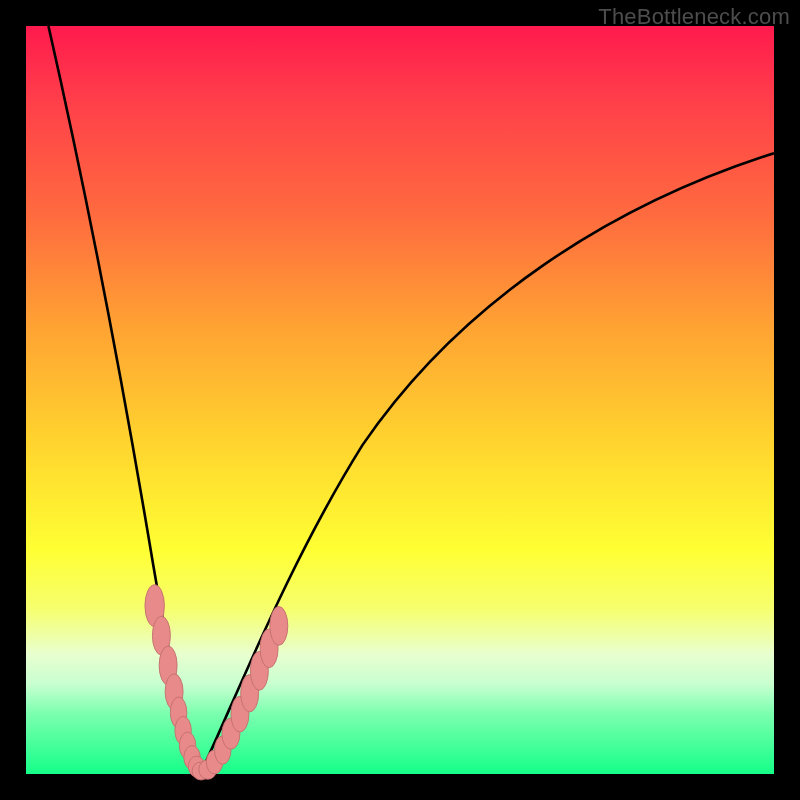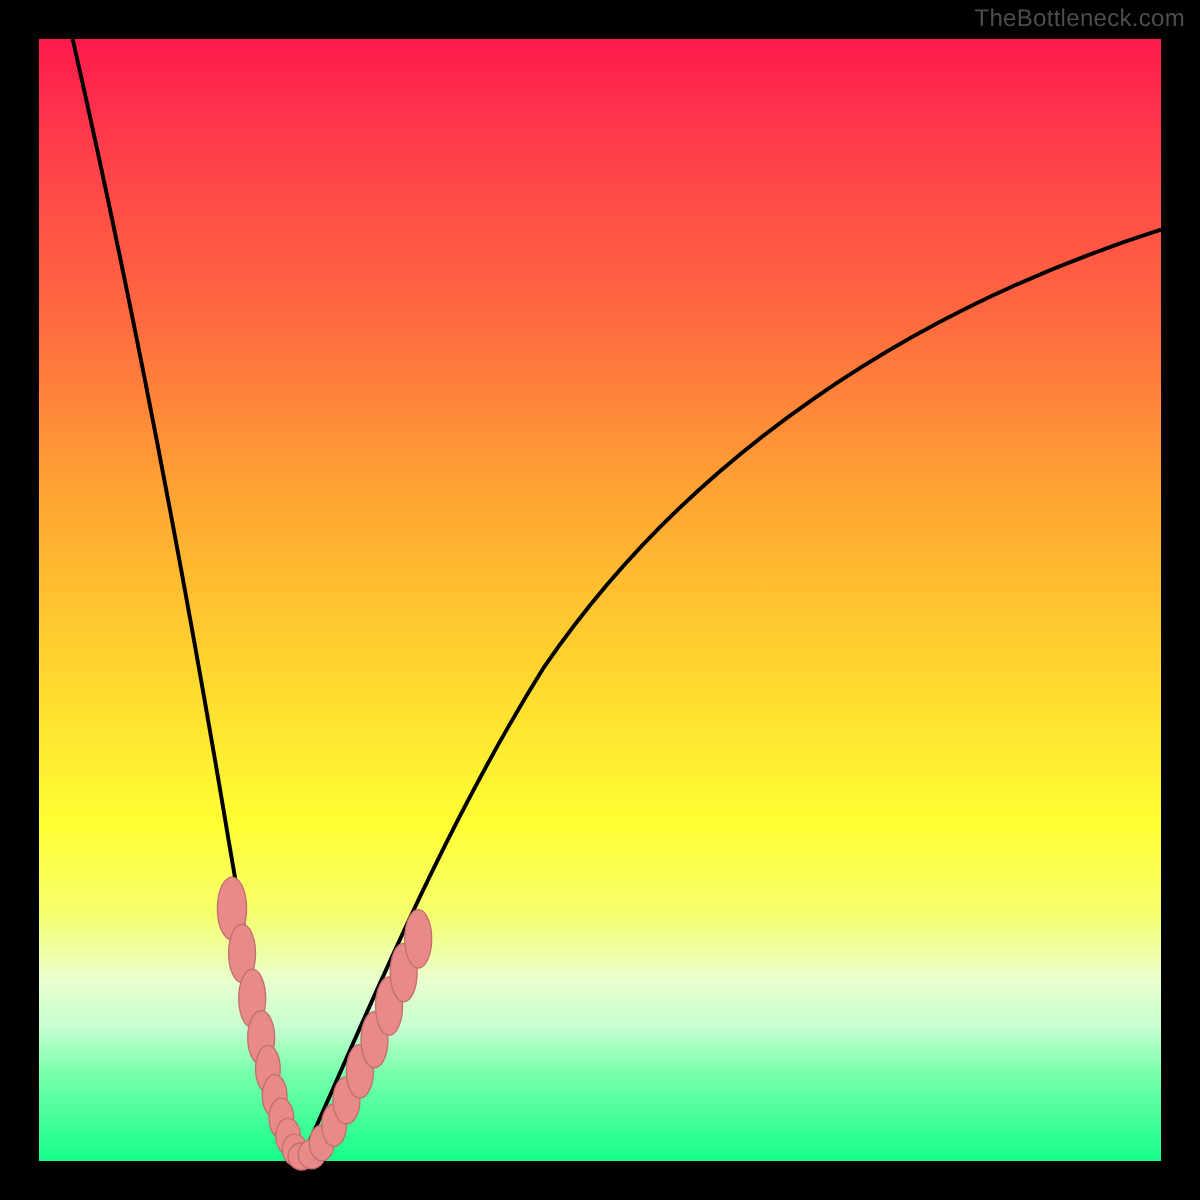--- a/index.html
+++ b/index.html
@@ -37,21 +37,21 @@
       #c8ffd0 88%,
       #7affae 92%,
       #15ff88 100%
     );
   }
   .watermark {
     position: absolute;
     top: 4px;
     right: 10px;
     color: #4d4d4d;
-    font-size: 16px;
+    font-size: 22px;
     font-weight: 500;
     letter-spacing: 0.2px;
     user-select: none;
   }
   svg.curves {
     position: absolute;
     inset: 0;
     width: 100%;
     height: 100%;
     overflow: visible;

